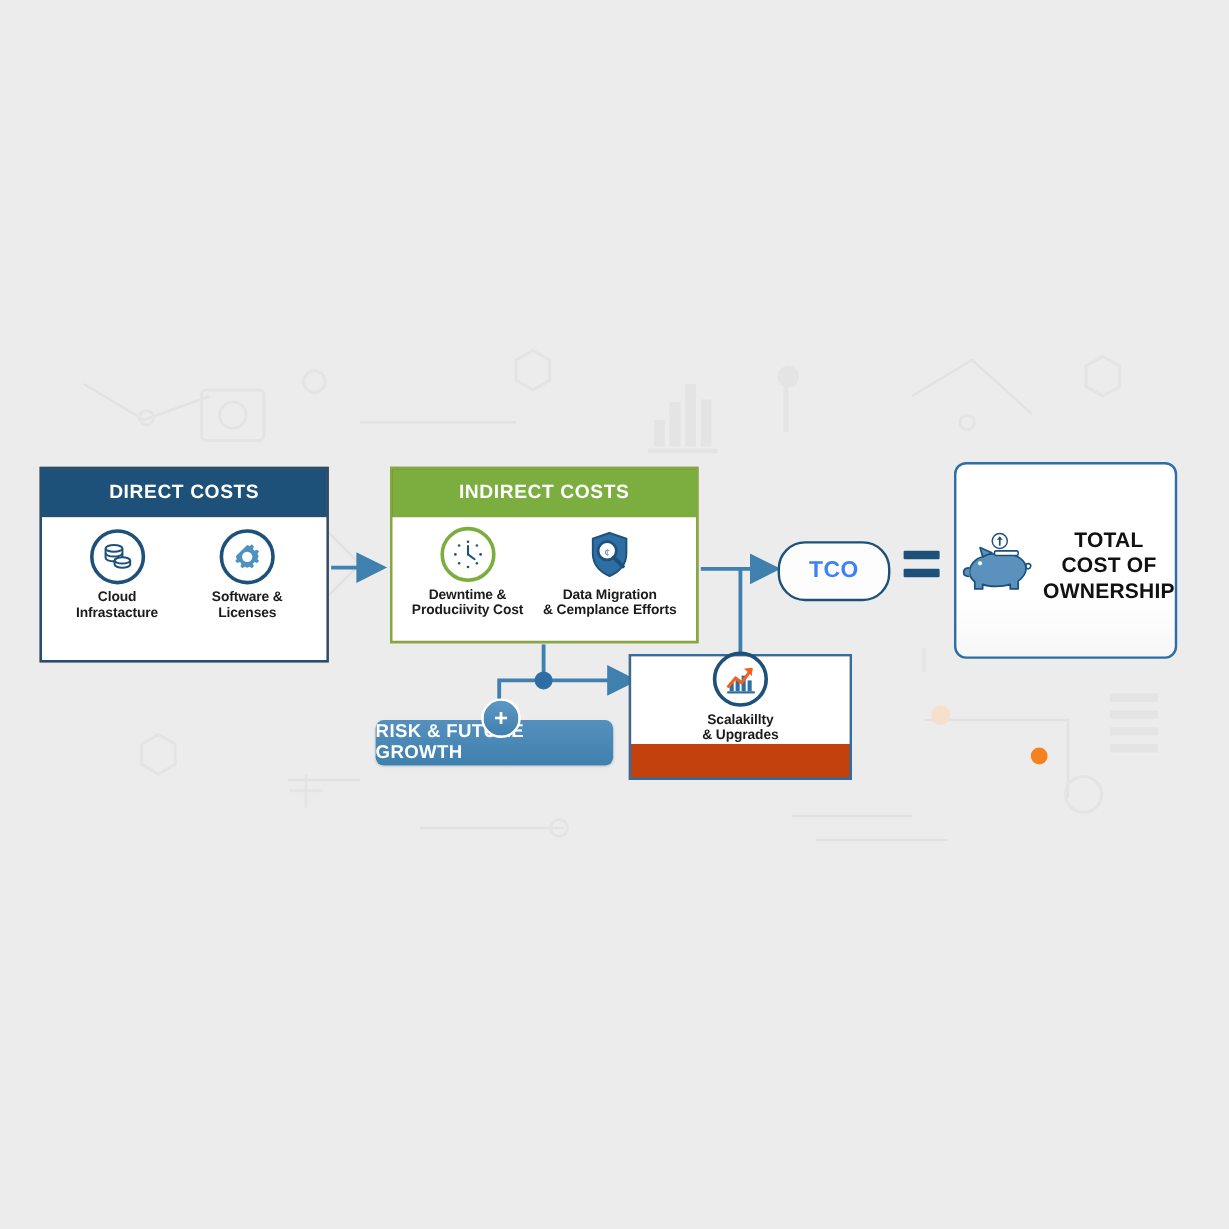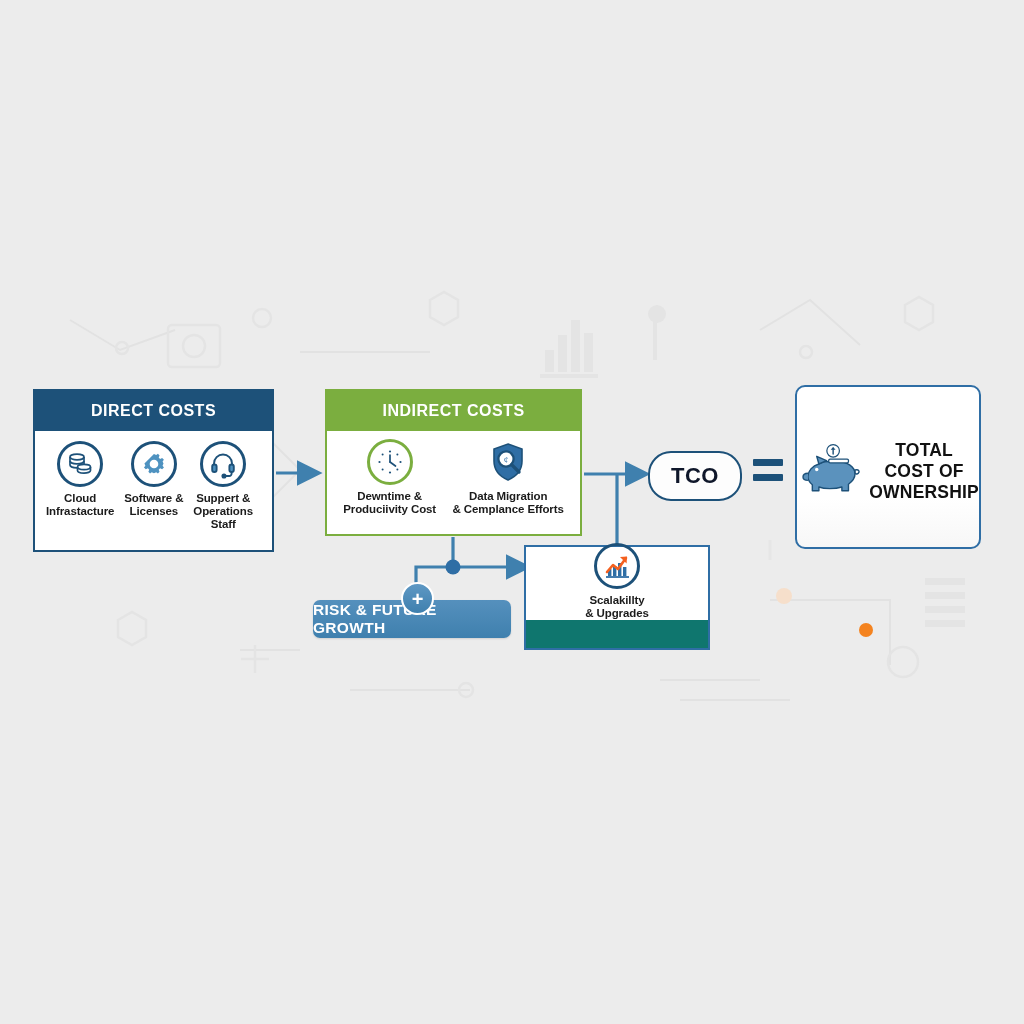--- a/index.html
+++ b/index.html
@@ -11,21 +11,21 @@
   }
   #canvas{position:absolute;inset:0;width:1024px;height:1024px;}
 
   
   .bg-deco{position:absolute;inset:0;pointer-events:none;}
   .bg-deco svg{position:absolute;left:0;top:0;}
 
   
   .card{
     position:absolute;
-    background:#0f766e;
+    background:#c2410c;
     box-sizing:border-box;
   }
   .card-head{
     width:100%;
     display:flex;align-items:center;justify-content:center;
     color:#ffffff;
     font-weight:bold;
     letter-spacing:.5px;
     box-sizing:border-box;
   }
@@ -76,21 +76,21 @@
     border:2px solid #2f6ea5;
   }
   #growth .card-body{height:73px;padding:8px 4px 0 4px;align-items:flex-end;}
 
   
   #tco-pill{
     position:absolute;left:648px;top:451px;width:90px;height:46px;
     border:2.5px solid #1d5179;border-radius:23px;
     background:#fdfdfd;
     display:flex;align-items:center;justify-content:center;
-    font-weight:bold;font-size:22px;color:#0f172a;
+    font-weight:bold;font-size:19px;color:#3b82f6;
     letter-spacing:.5px;
   }
   
   #equals{position:absolute;left:753px;top:459px;width:30px;height:30px;}
   #equals span{display:block;height:7px;background:#1d5179;border-radius:1px;}
   #equals span:first-child{margin-bottom:8px;}
 
   
   #total{
     left:795px;top:385px;width:186px;height:164px;
@@ -231,38 +231,20 @@
             <path d="M15 3.5 l2.6 1.1 2-1.6 1.9 2.1 -1 2.4 1.6 1.6 2.4 -1 2.1 1.9 -1.6 2 1.1 2.6 -1.1 2.6 1.6 2 -2.1 1.9 -2.4 -1 -1.6 1.6 1 2.4 -1.9 2.1 -2 -1.6 -2.6 1.1 -2.6 -1.1 -2 1.6 -1.9 -2.1 1 -2.4 -1.6 -1.6 -2.4 1 -2.1 -1.9 1.6 -2 -1.1 -2.6" fill="#4e92c0" transform="scale(0.86) translate(2.4,2.4)"></path>
             <circle cx="15" cy="15" r="4.3" fill="#ffffff"></circle>
           </svg>
         </div>
         <div class="item-label">
           <span>Software &amp;</span><br>
           <span>Licenses</span>
         </div>
       </div>
 
-      <div class="item">
-        <div class="ico blue">
-          <svg width="30" height="30" viewBox="0 0 30 30">
-            <g fill="none" stroke="#1d5179" stroke-width="1.9" stroke-linecap="round">
-              <path d="M6 17 v-2.5 a9 9 0 0 1 18 0 V17"></path>
-              <rect x="4.2" y="15.5" width="4.4" height="7.5" rx="2.1" fill="#4e92c0" stroke="#1d5179"></rect>
-              <rect x="21.4" y="15.5" width="4.4" height="7.5" rx="2.1" fill="#4e92c0" stroke="#1d5179"></rect>
-              <path d="M23.6 23 v1.6 a2.4 2.4 0 0 1 -2.4 2.4 h-3.6"></path>
-              <circle cx="16" cy="27" r="1.6" fill="#1d5179"></circle>
-            </g>
-          </svg>
-        </div>
-        <div class="item-label">
-          <span>Suppert &amp;</span><br>
-          <span>Operations</span><br>
-          <span>Staff</span>
-        </div>
-      </div>
 
     </div>
   </div>
 
   <div class="card" id="indirect">
     <div class="card-head">INDIRECT COSTS</div>
     <div class="card-body">
 
       <div class="item">
         <div class="ico green">

